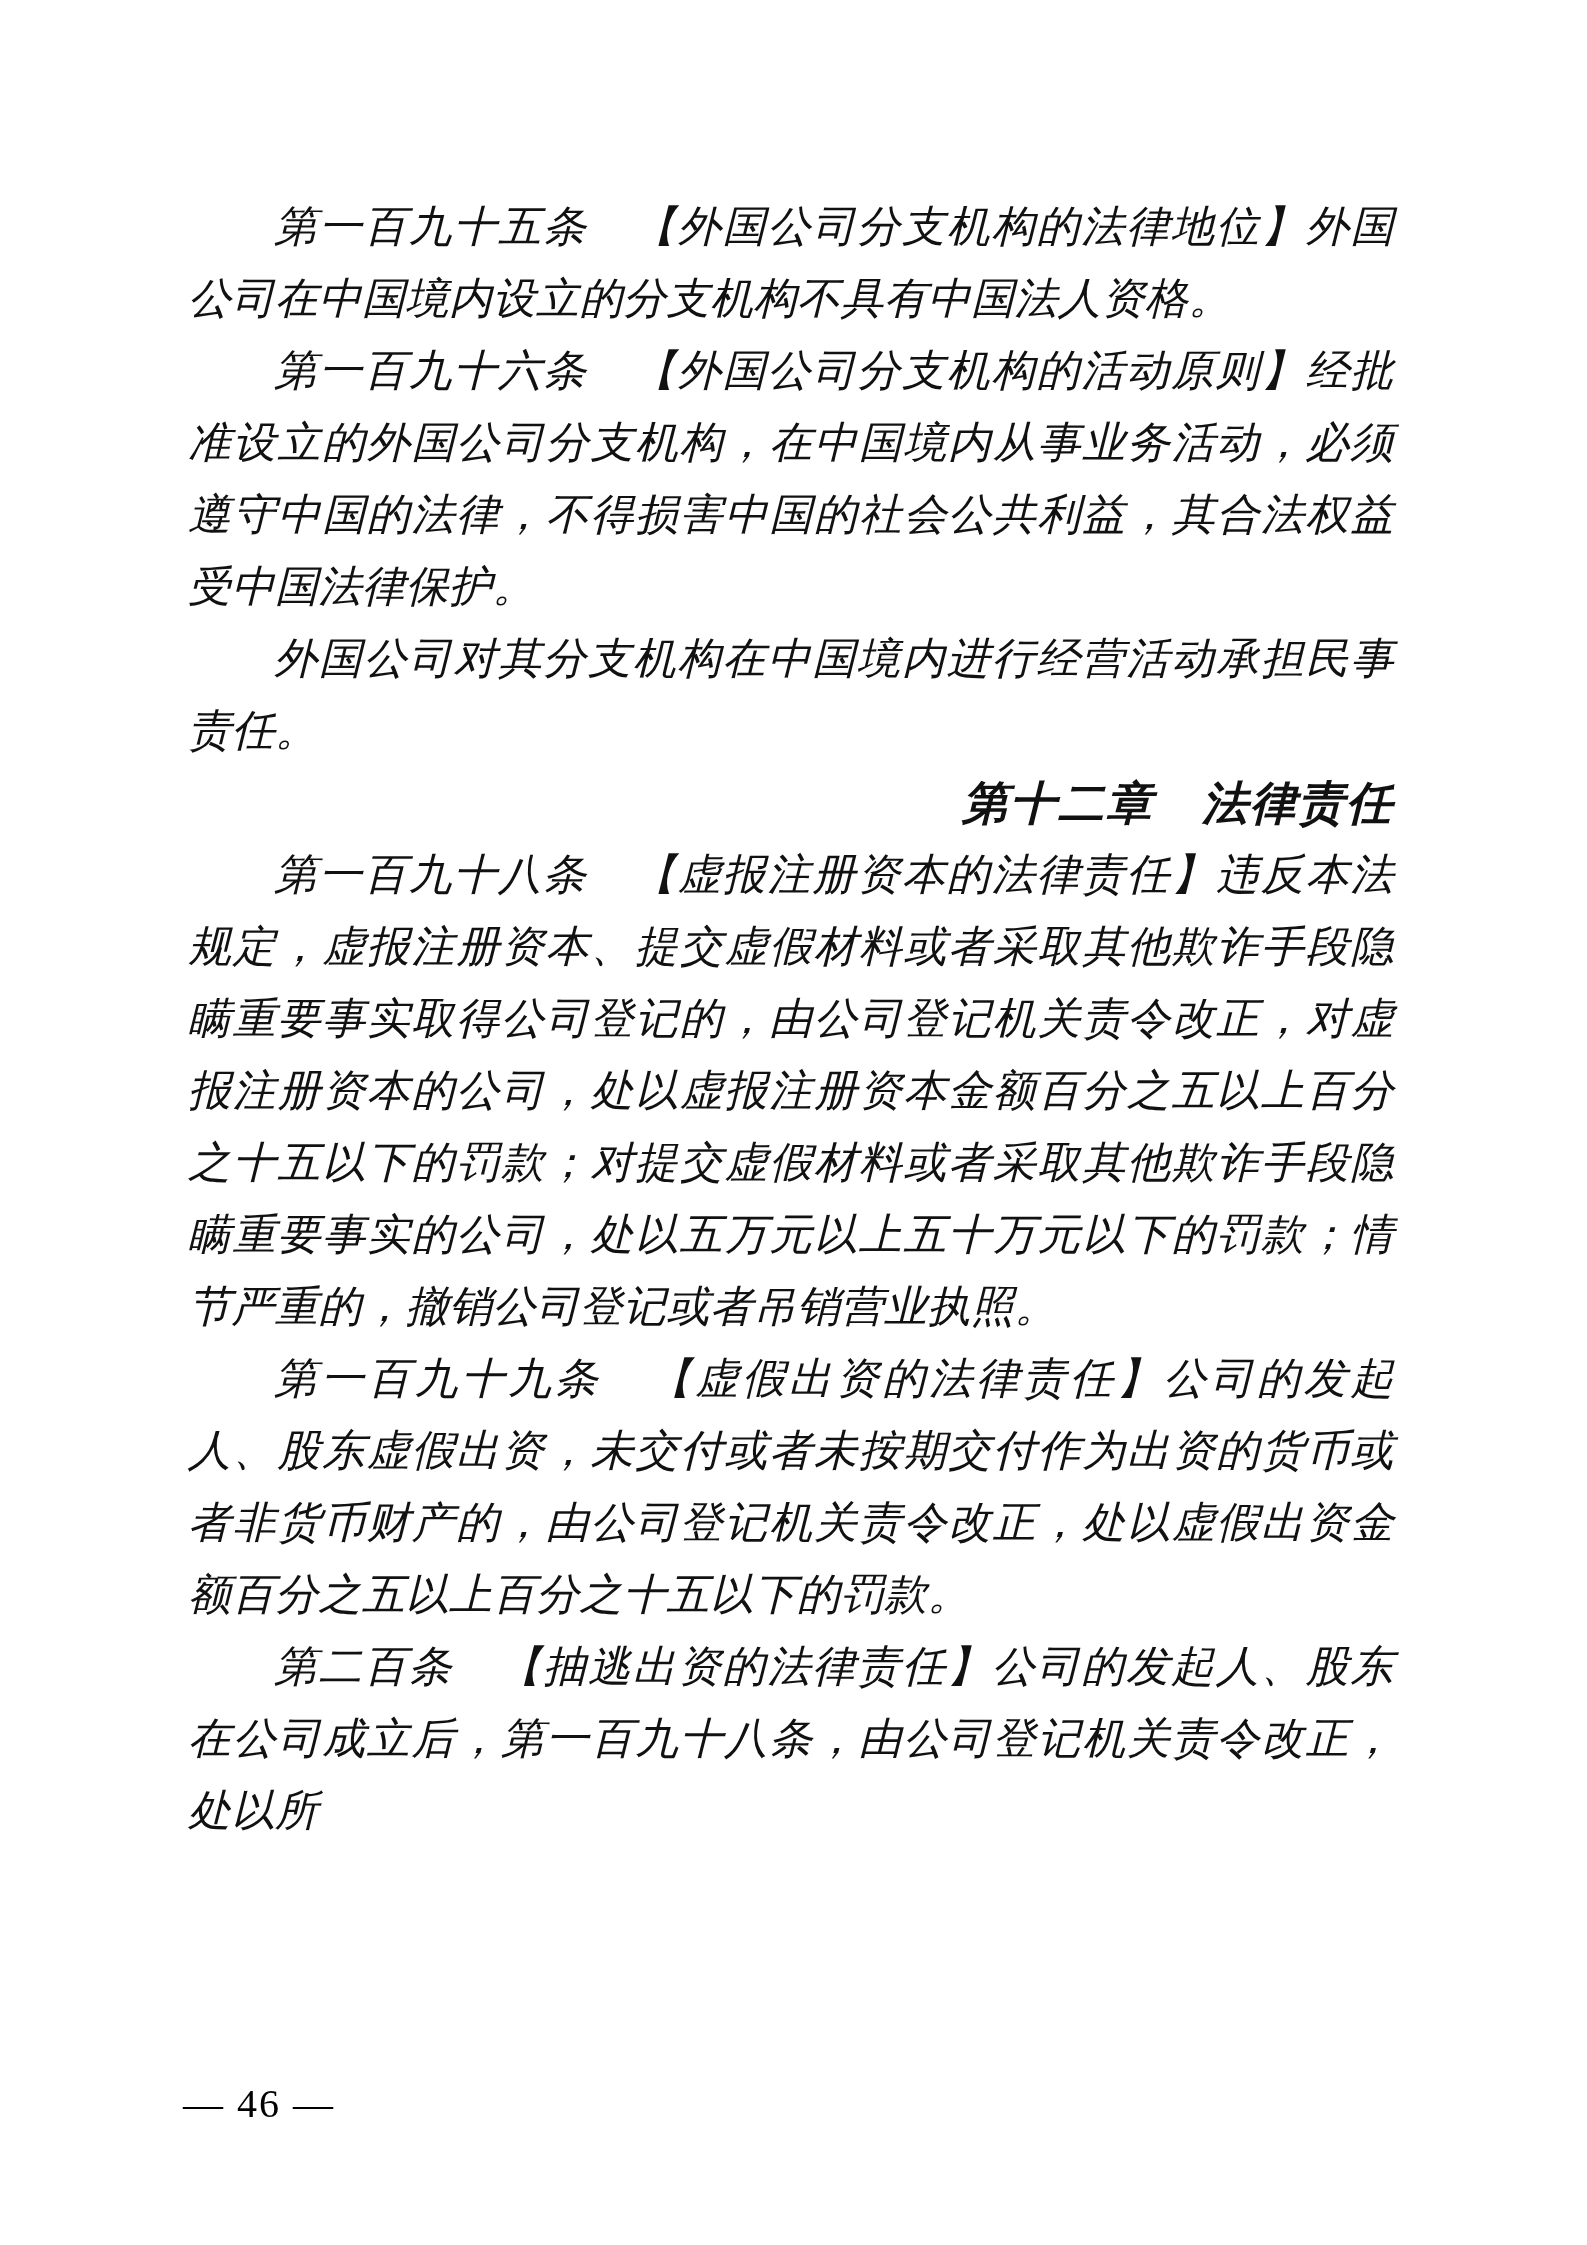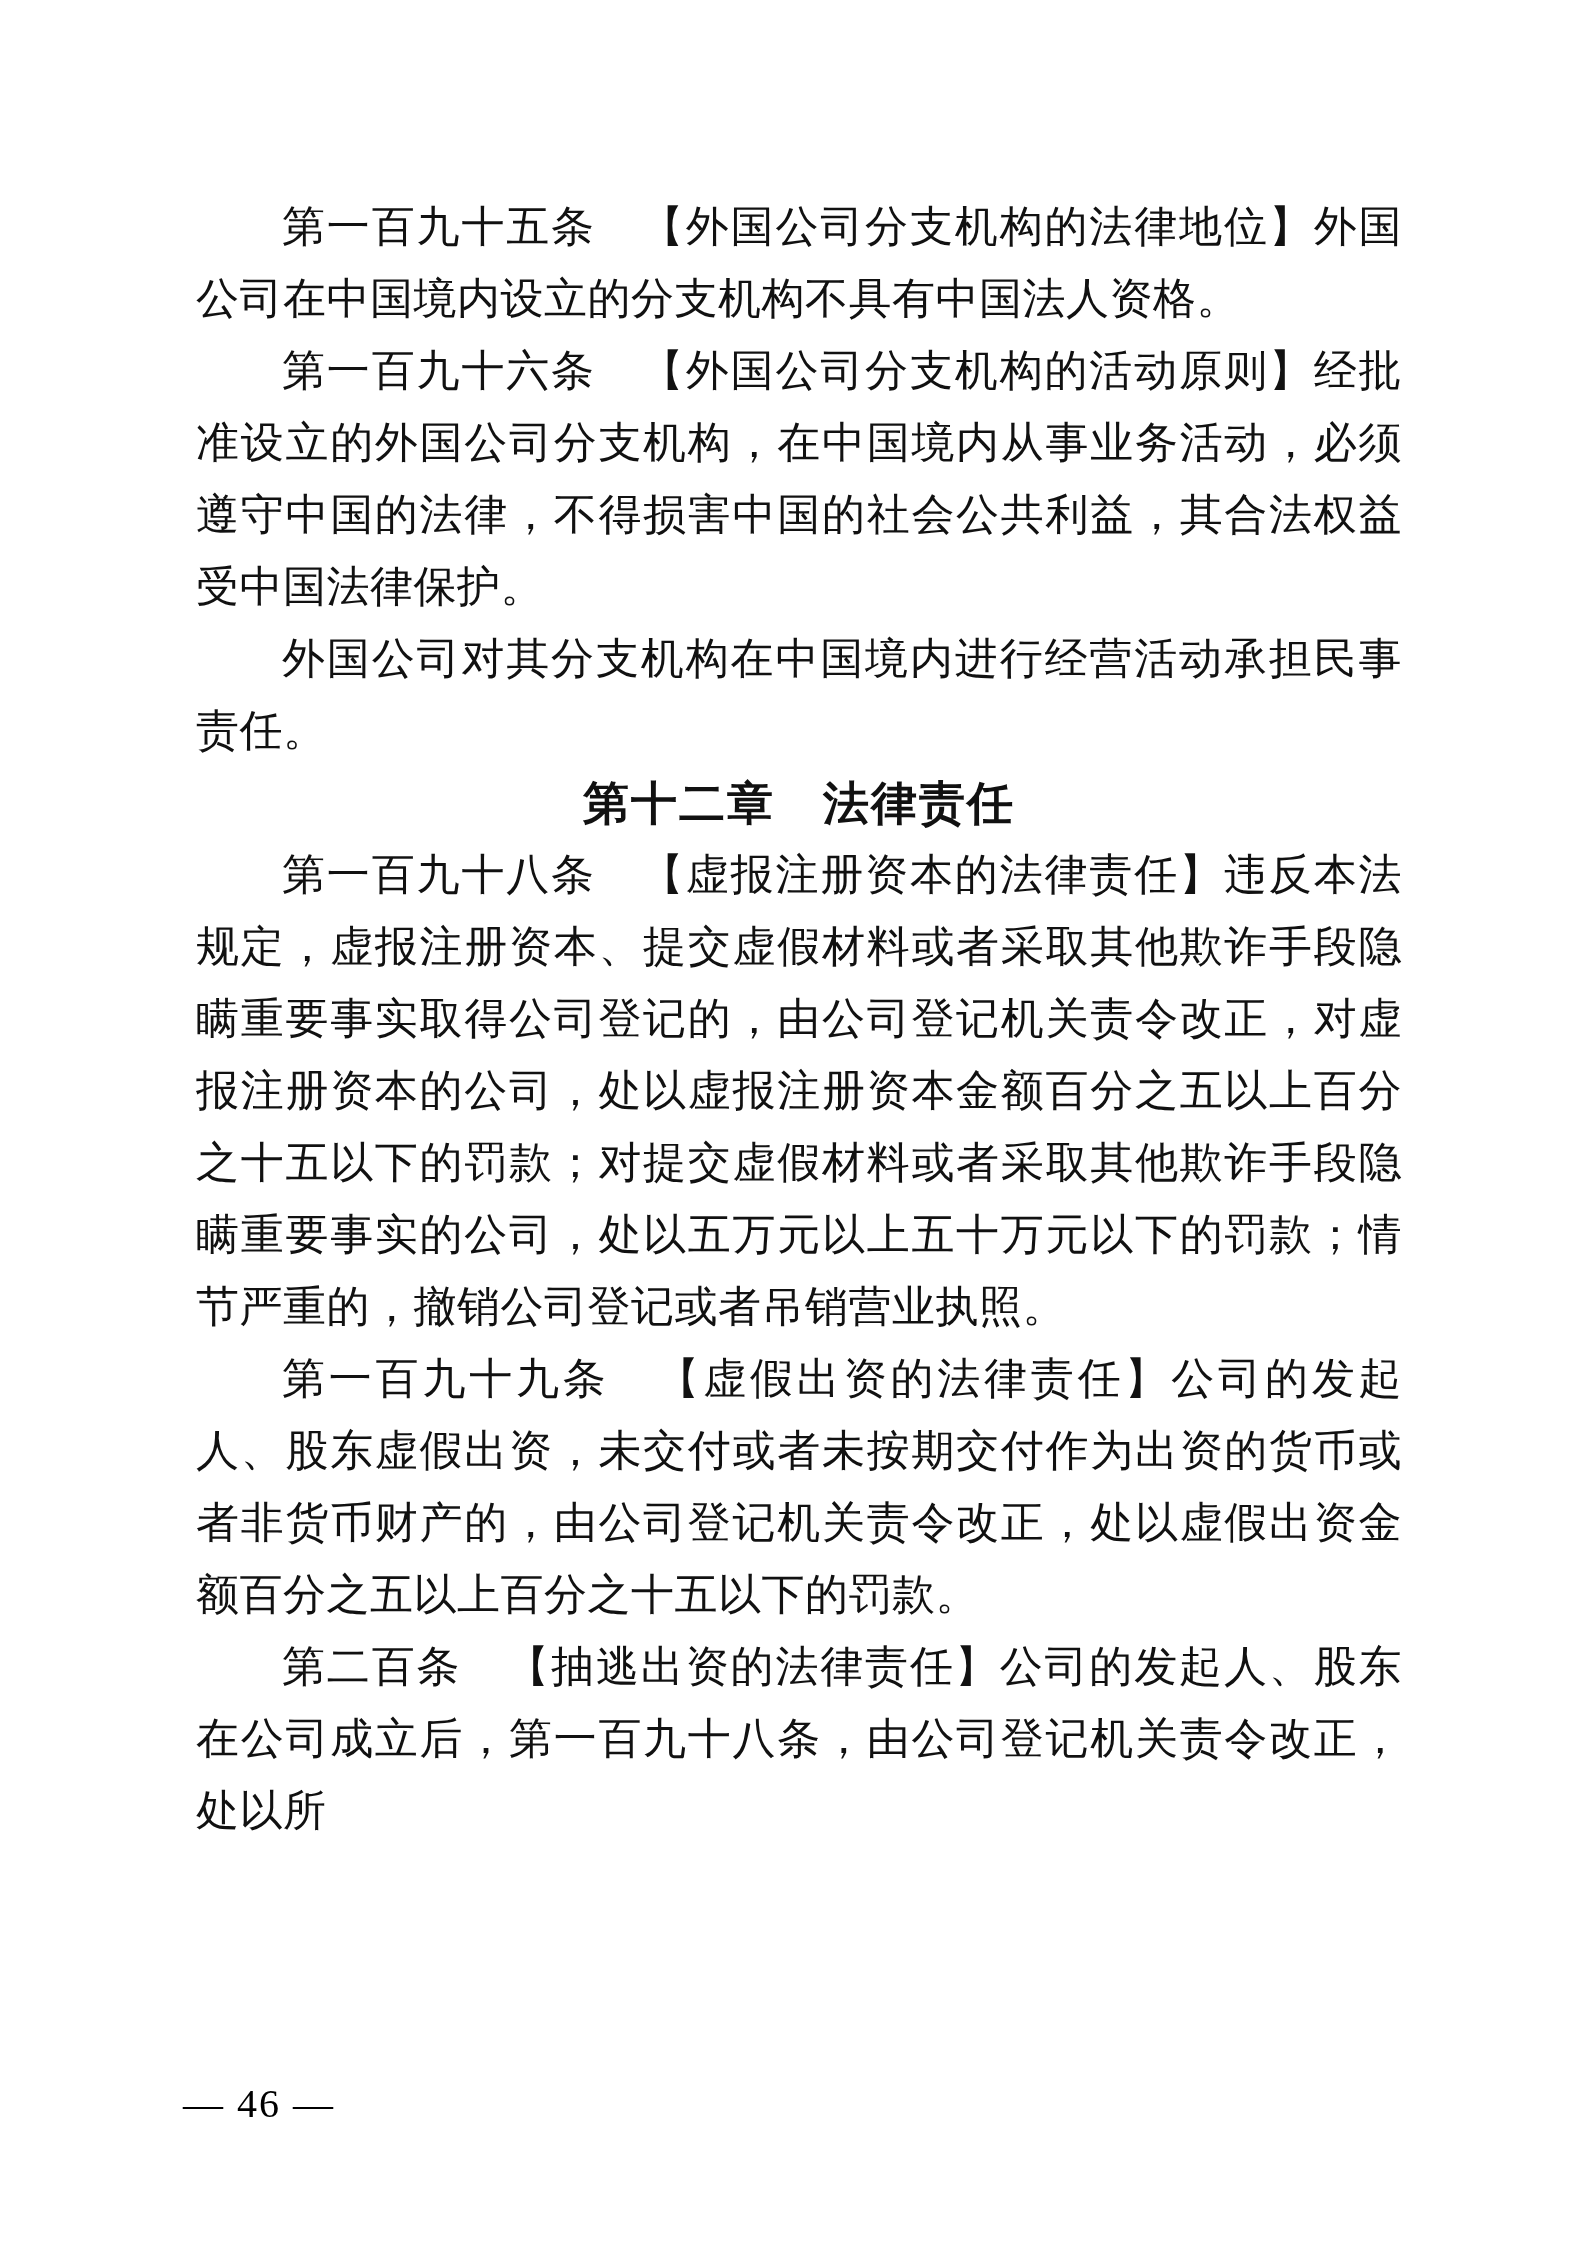--- a/index.html
+++ b/index.html
@@ -10,40 +10,41 @@
     position: relative;
     width: 1587px;
     height: 2245px;
     background: #ffffff;
     overflow: hidden;
     font-family: "Liberation Serif", "DejaVu Serif", serif;
     color: #111111;
   }
   .text-column {
     position: absolute;
-    left: 196px;
+    left: 188px;
     top: 191px;
     width: 1206px;
+    font-style: italic;
   }
   .para {
     margin: 0;
     font-size: 43px;
     line-height: 72px;
     text-align: justify;
     text-justify: inter-character;
     text-indent: 86px;
     letter-spacing: 0.5px;
     color: #111111;
   }
   .chapter-heading {
     margin: 0;
     font-size: 46px;
     line-height: 72px;
     font-weight: 700;
-    text-align: center;
+    text-align: right;
     text-indent: 0;
     letter-spacing: 2px;
     font-family: "Liberation Sans", "DejaVu Sans", sans-serif;
     color: #111111;
   }
   .page-number {
     position: absolute;
     left: 183px;
     top: 2080px;
     font-size: 40px;

